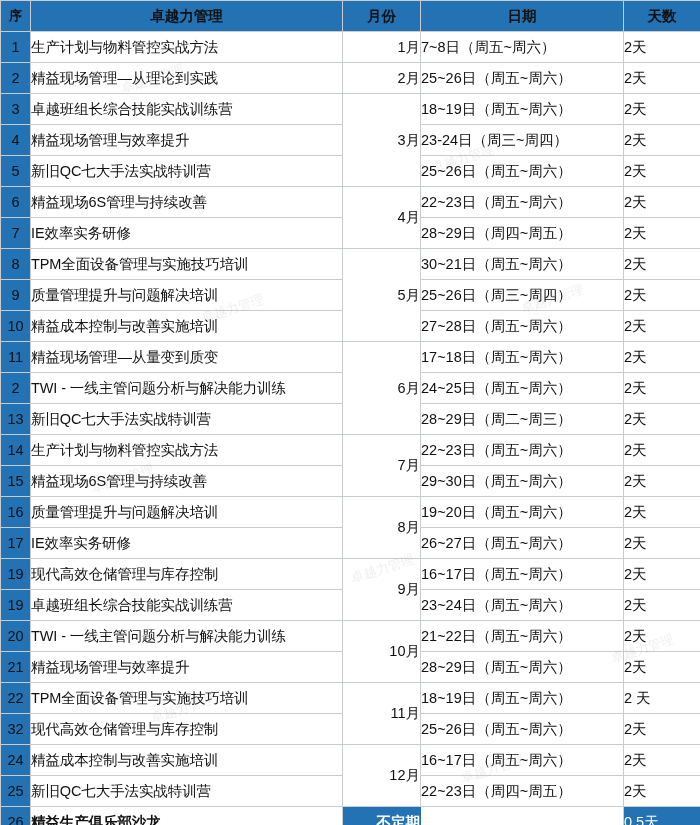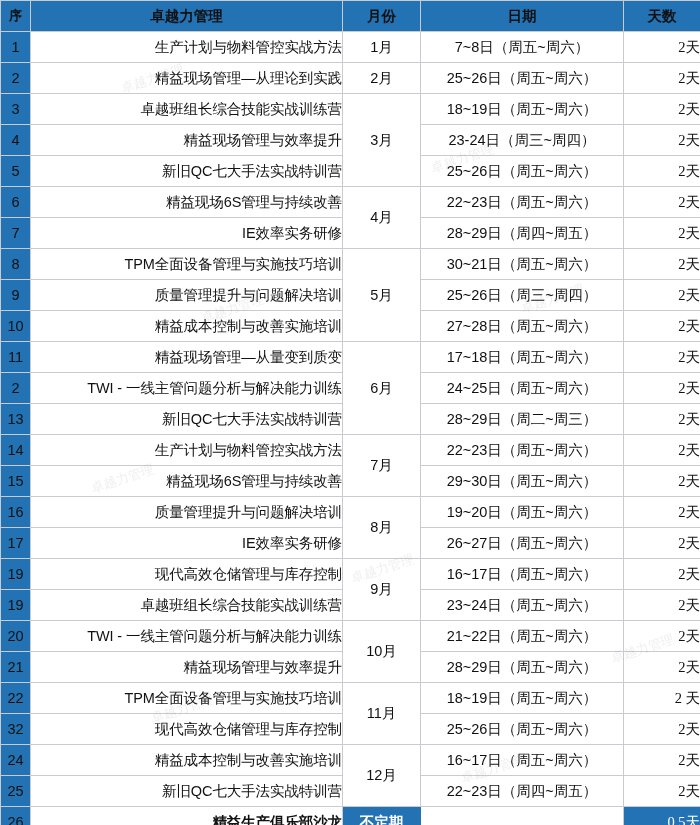--- a/index.html
+++ b/index.html
@@ -48,37 +48,35 @@
     background: #2272b4;
     color: #ffffff;
     text-align: center;
     font-size: 14px;
     border-left: 1px solid #2272b4;
     border-right: 1px solid #d8dde1;
     border-top: 1px solid #4a8cc4;
     border-bottom: 1px solid #4a8cc4;
   }
   td.name {
-    text-align: right;
+    text-align: left;
     padding-left: 8px;
     font-size: 14.5px;
     letter-spacing: -0.1px;
   }
   td.month {
-    text-align: center;
+    text-align: right;
     font-size: 15px;
   }
   td.date {
-    text-align: center;
     font-size: 14.5px;
   }
   td.days {
-    text-align: right;
+    text-align: left;
     font-size: 14.5px;
-    font-family: Liberation Serif, serif;
   }
   tr.last td.month {
     background: #2272b4;
     color: #ffffff;
     font-weight: bold;
     border-color: #2272b4;
   }
   tr.last td.days {
     background: #2272b4;
     color: #ffffff;

